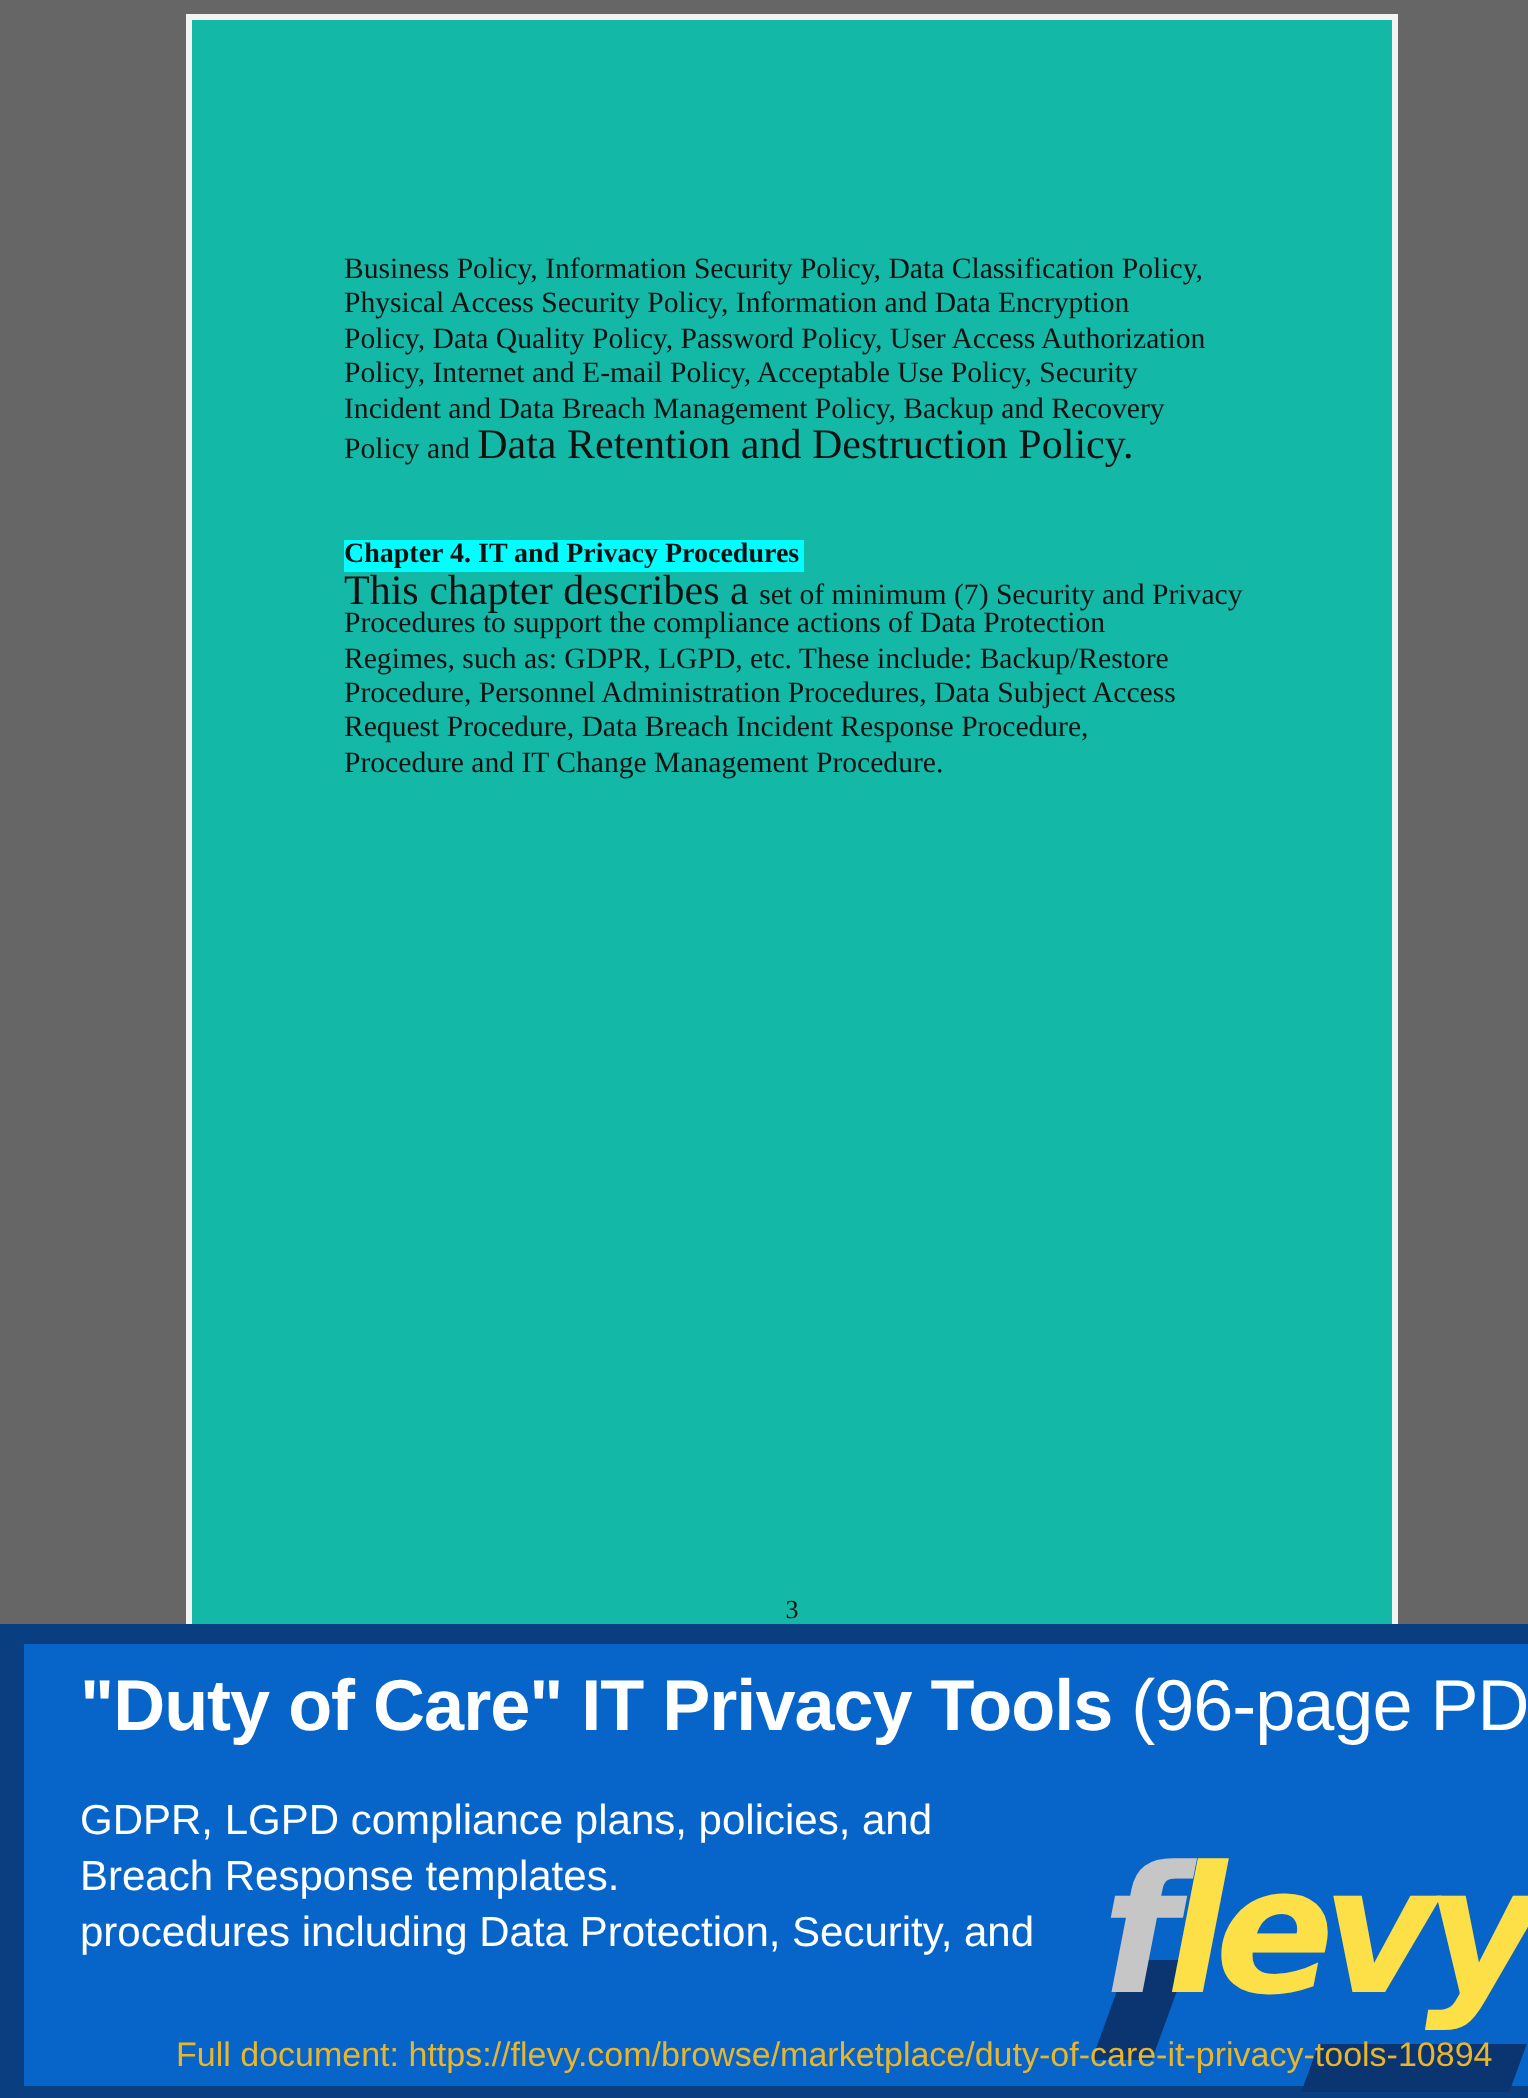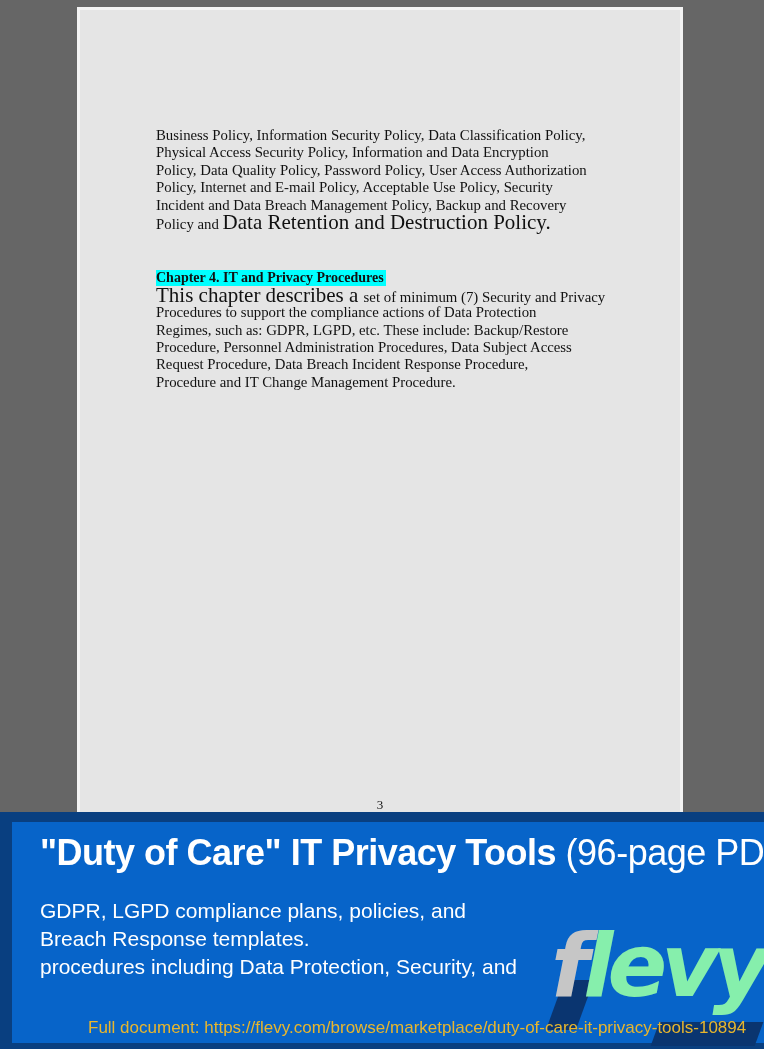--- a/index.html
+++ b/index.html
@@ -3,22 +3,22 @@
 <meta charset="utf-8">
 <style>
   html,body{margin:0;padding:0;}
   body{
     width:764px;height:1049px;position:relative;overflow:hidden;
     background:#666666;font-family:"Liberation Sans",sans-serif;
   }
 
   
   .doc-page{
-    position:absolute;left:80px;top:10px;width:600px;height:802px;
-    background:#e5e5e5;box-shadow:0 0 0 3px #f3f3f3;
+    position:absolute;left:96px;top:10px;width:600px;height:802px;
+    background:#14b8a6;box-shadow:0 0 0 3px #f3f3f3;
   }
   .text-col{
     position:absolute;left:76px;top:117px;width:470px;
     font-family:"Liberation Serif","DejaVu Serif",serif;
     font-size:14.8px;line-height:17.4px;color:#111111;
     white-space:nowrap;
   }
   .text-col .line{height:17.4px;}
   .spacer{height:38px;}
   .big{font-size:21px;}
@@ -64,21 +64,21 @@
   .logo-shadow-r{
     position:absolute;left:108px;top:92px;width:104px;height:24px;
     background:#0a3570;transform:skewX(-20deg);
   }
   .logo-text{
     position:absolute;left:4px;top:-16px;
     font-family:"DejaVu Sans",sans-serif;font-style:italic;font-weight:bold;
     font-size:88px;letter-spacing:-6px;white-space:nowrap;
   }
   .logo-f{color:#c6c6c6;}
-  .logo-levy{color:#86efac;}
+  .logo-levy{color:#fde047;}
 </style>
 </head>
 <body>
 
 <div class="doc-page">
   <div class="text-col">
     <div class="line">Business Policy, Information Security Policy, Data Classification Policy,</div>
     <div class="line">Physical Access Security Policy, Information and Data Encryption</div>
     <div class="line">Policy, Data Quality Policy, Password Policy, User Access Authorization</div>
     <div class="line">Policy, Internet and E-mail Policy, Acceptable Use Policy, Security</div>

